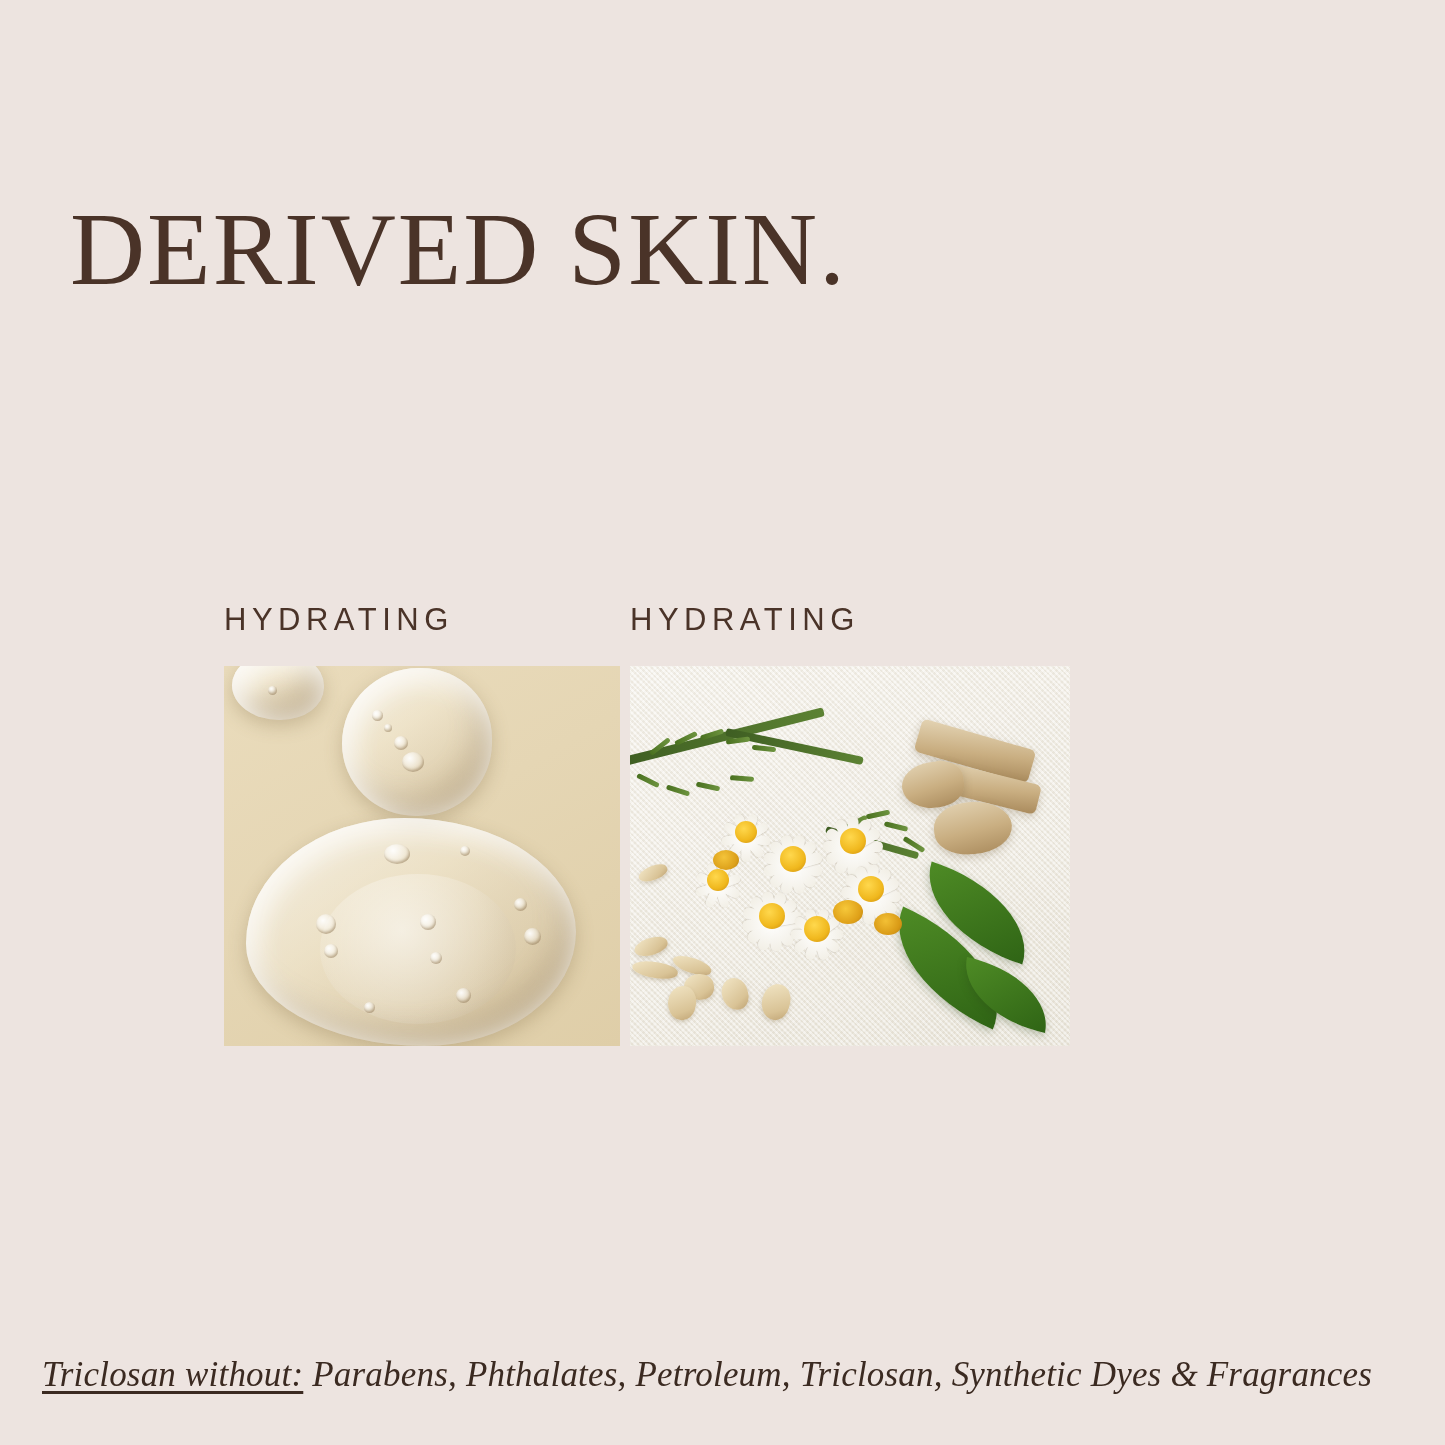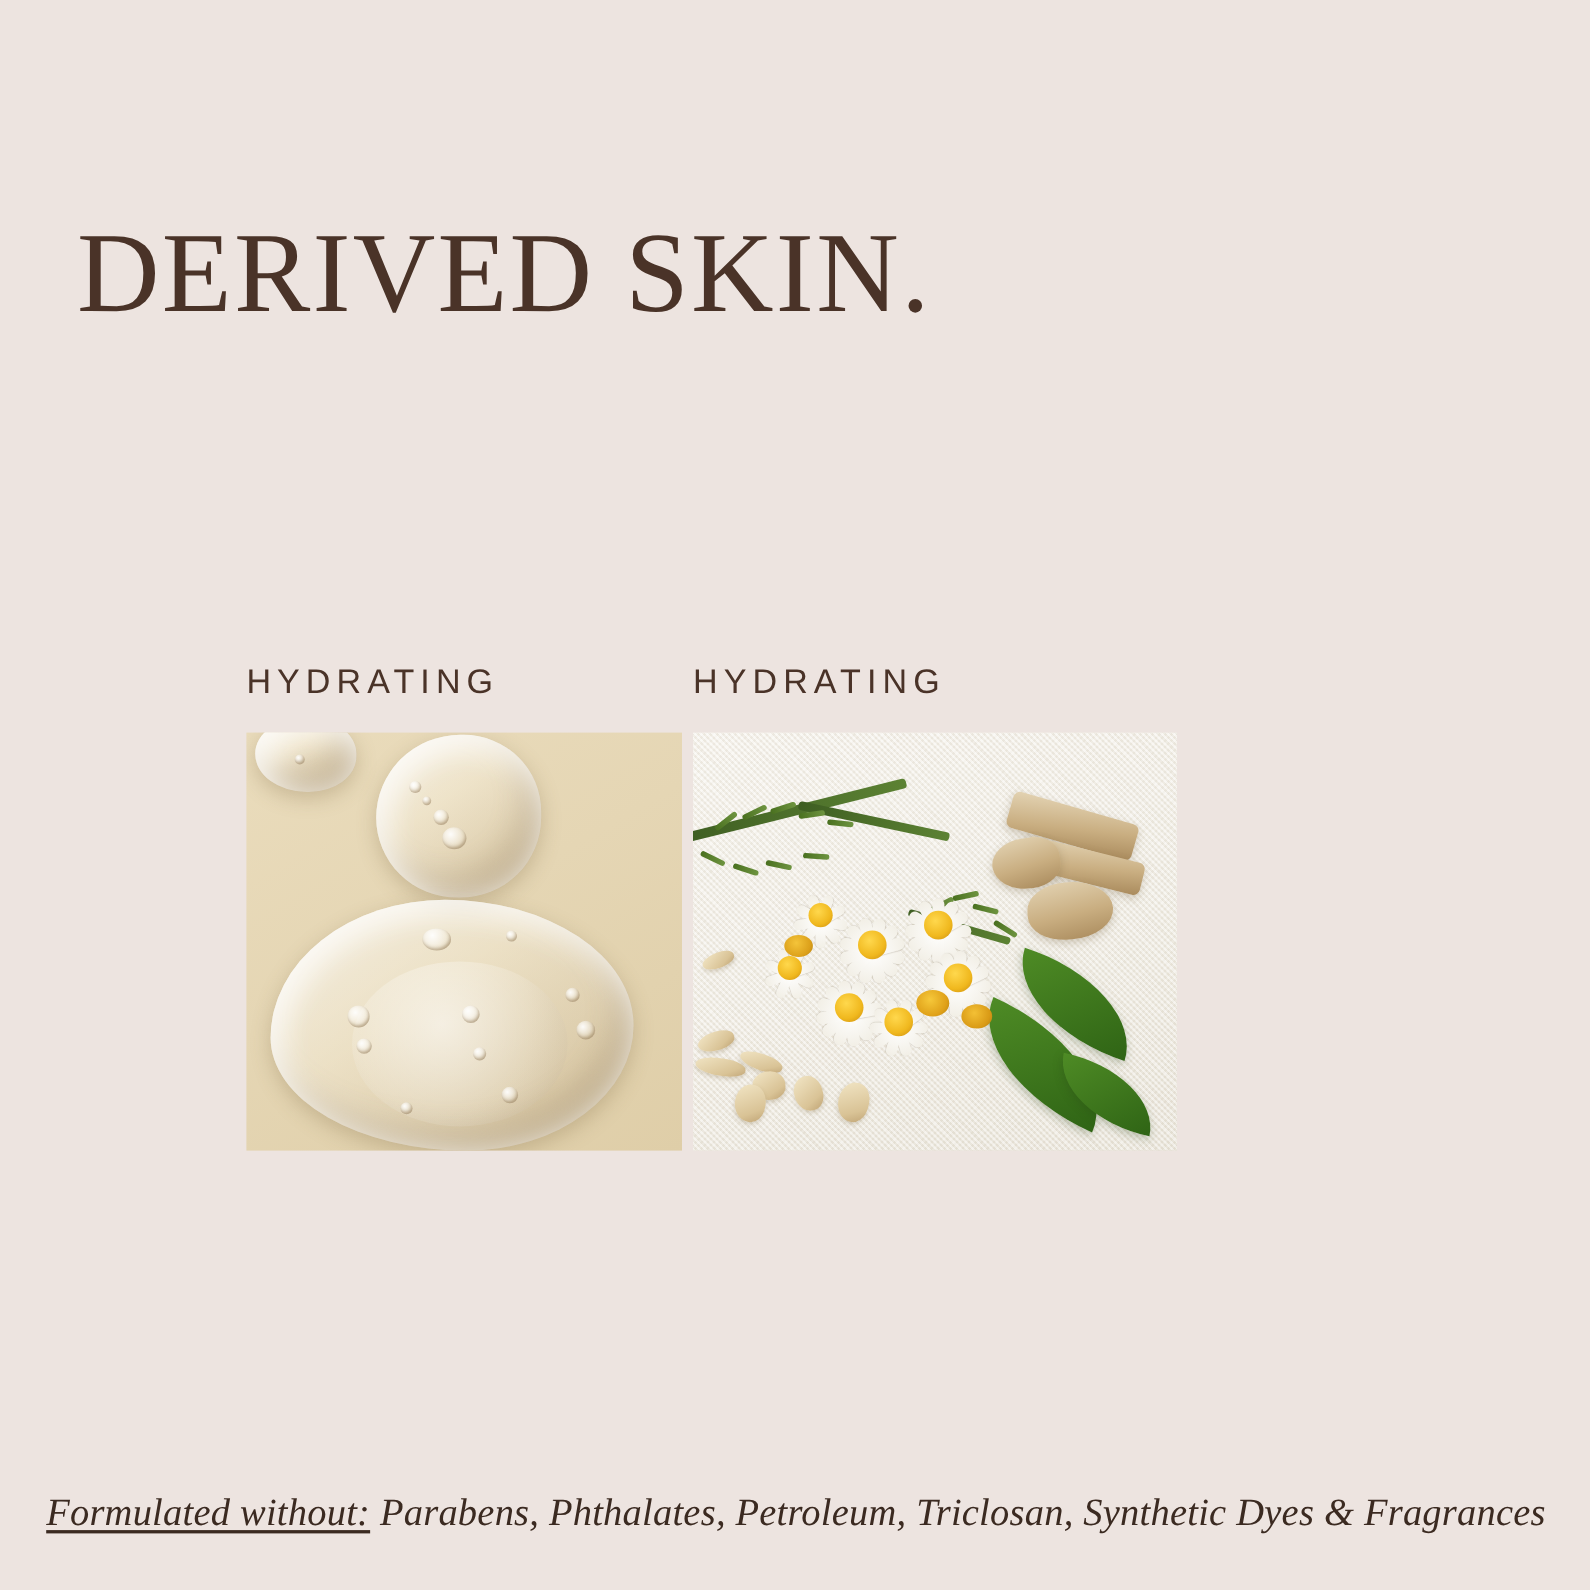--- a/index.html
+++ b/index.html
@@ -379,16 +379,16 @@
         <div class="seed" style="left:38px;top:320px;width:28px;height:34px;transform:rotate(10deg);"></div>
         <div class="seed" style="left:92px;top:312px;width:26px;height:32px;transform:rotate(-14deg);"></div>
         <div class="seed" style="left:132px;top:318px;width:28px;height:36px;transform:rotate(16deg);"></div>
         <div class="seed" style="left:8px;top:200px;width:30px;height:14px;transform:rotate(-22deg);"></div>
       </div>
     </div>
 
   </div>
 
   <div class="footer">
-    <u>Formulated without:</u><span> Parabens, Phthalates, Petroleum, Triclosan, Synthetic Dyes &amp; Fragrances</span>
+    <u>Triclosan without:</u><span> Parabens, Phthalates, Petroleum, Triclosan, Synthetic Dyes &amp; Fragrances</span>
   </div>
 
 </div>
 
 </body></html>

